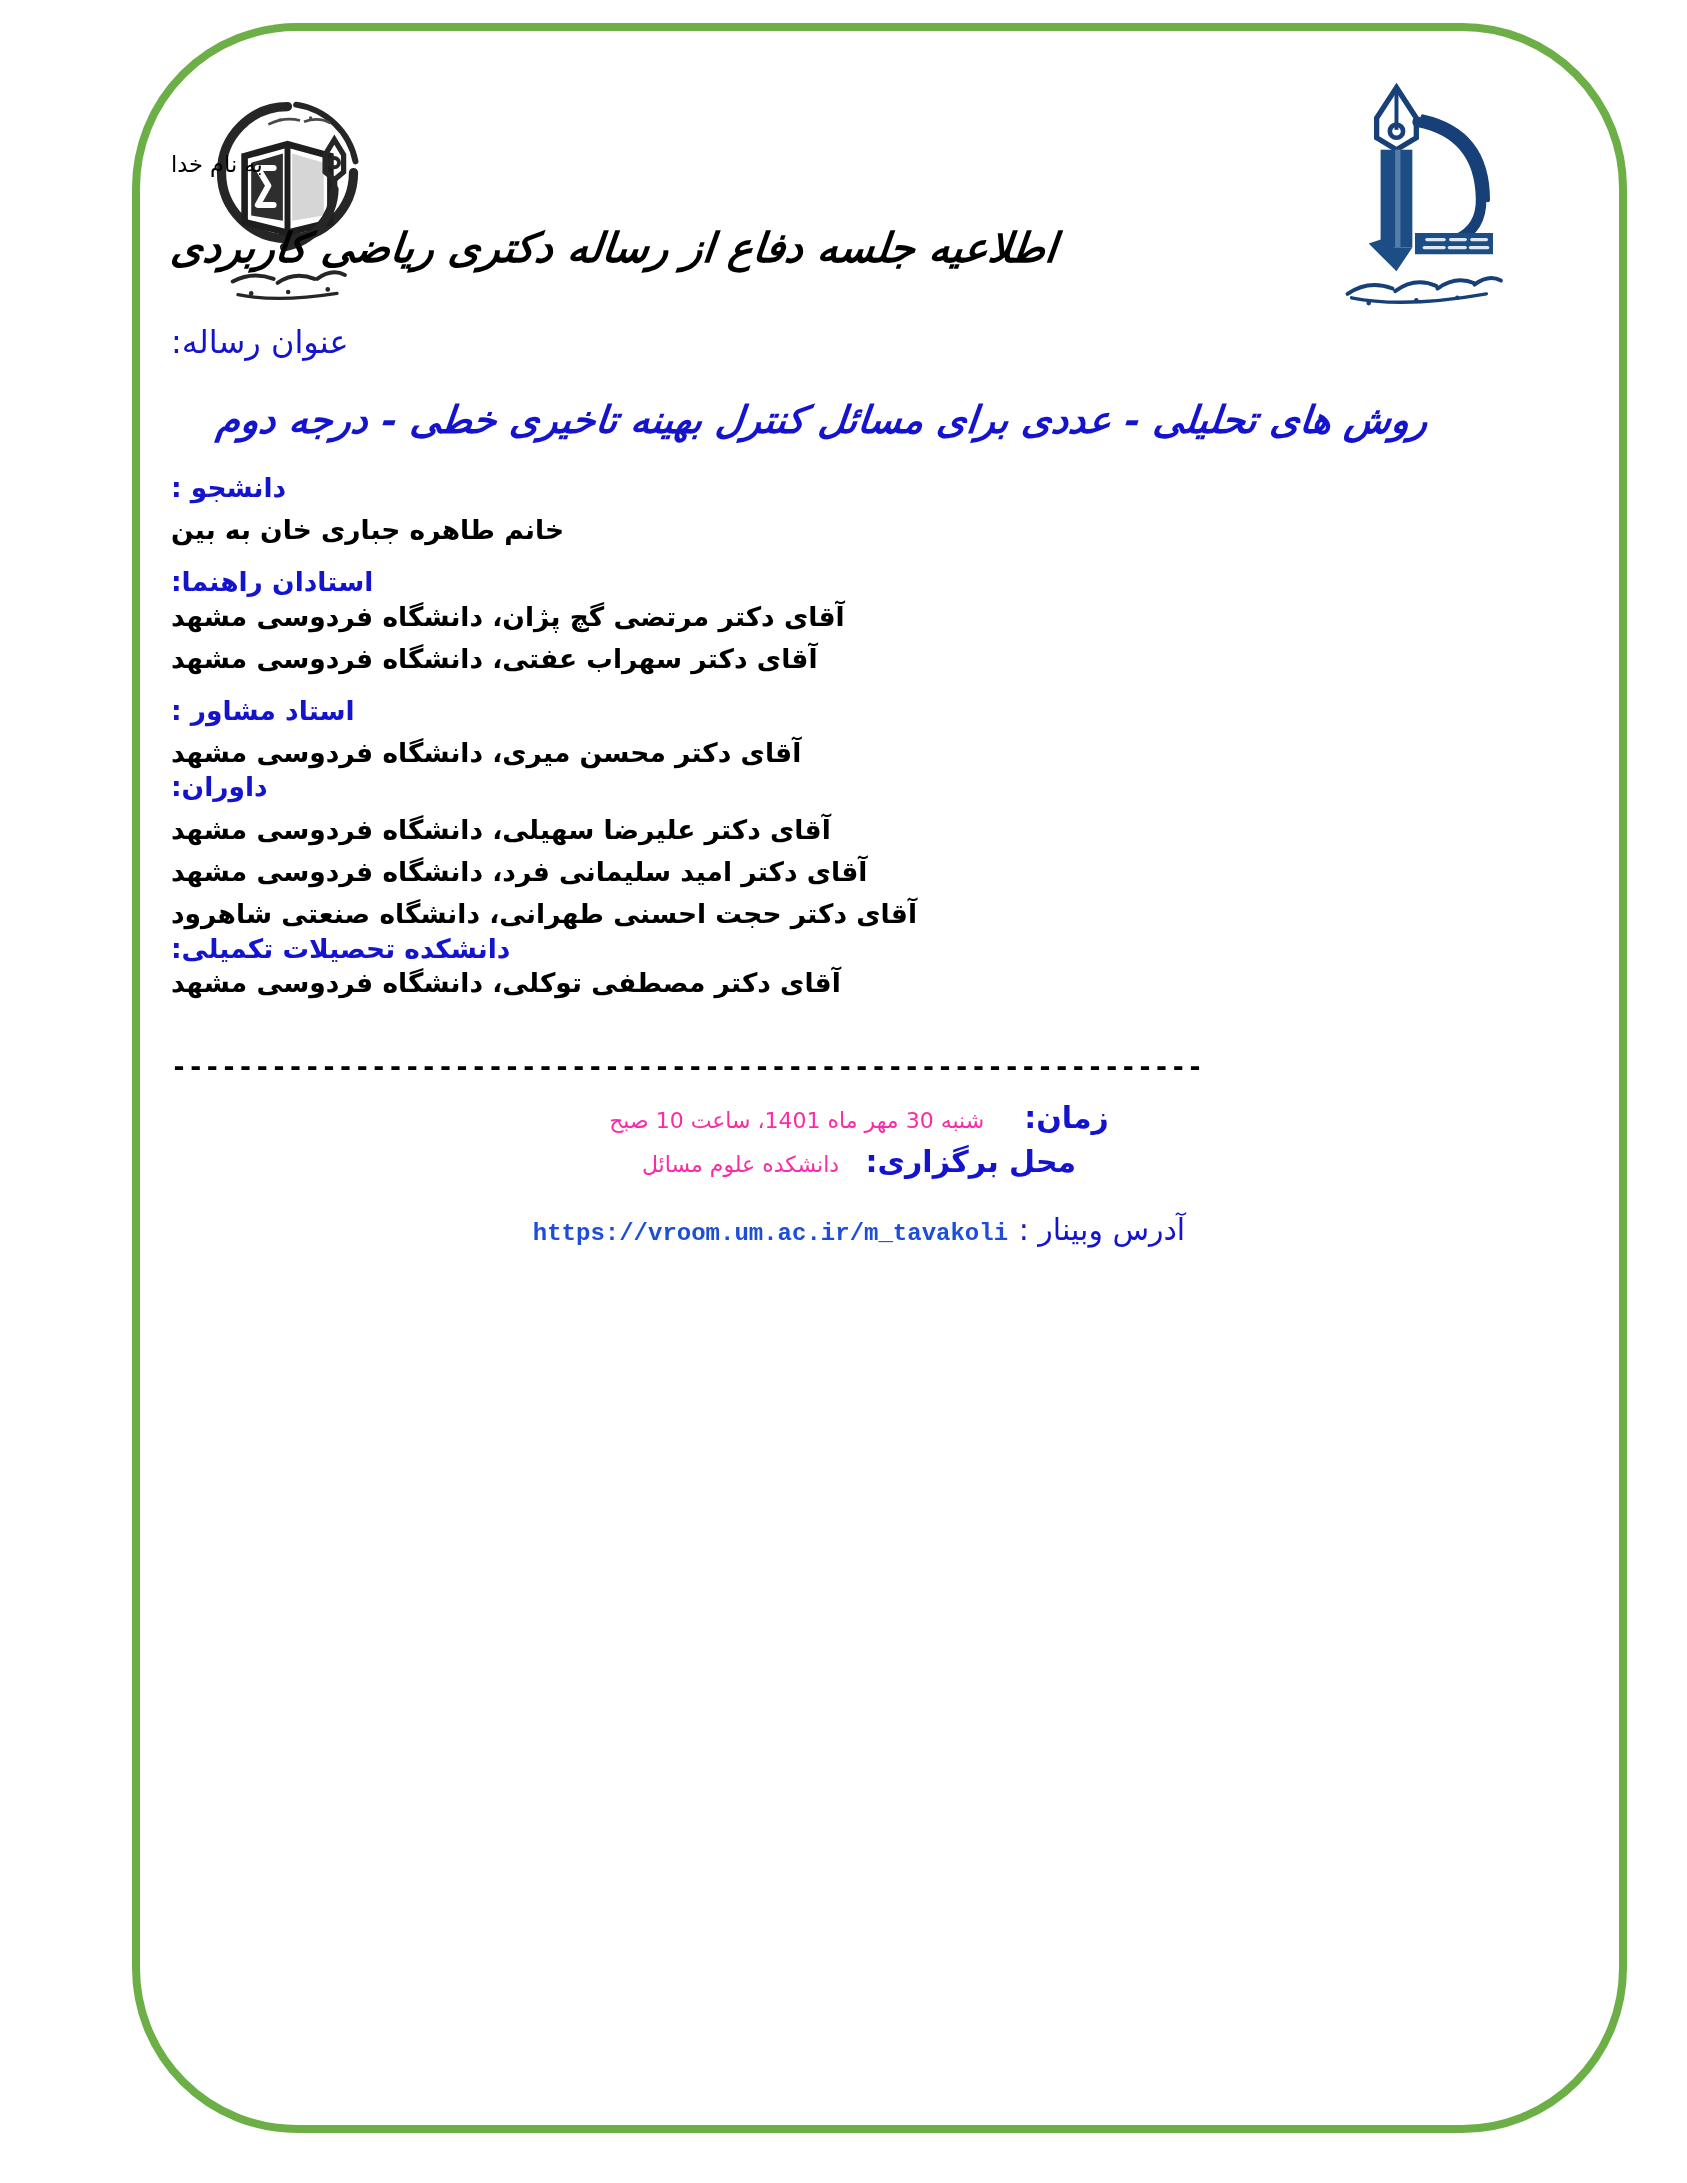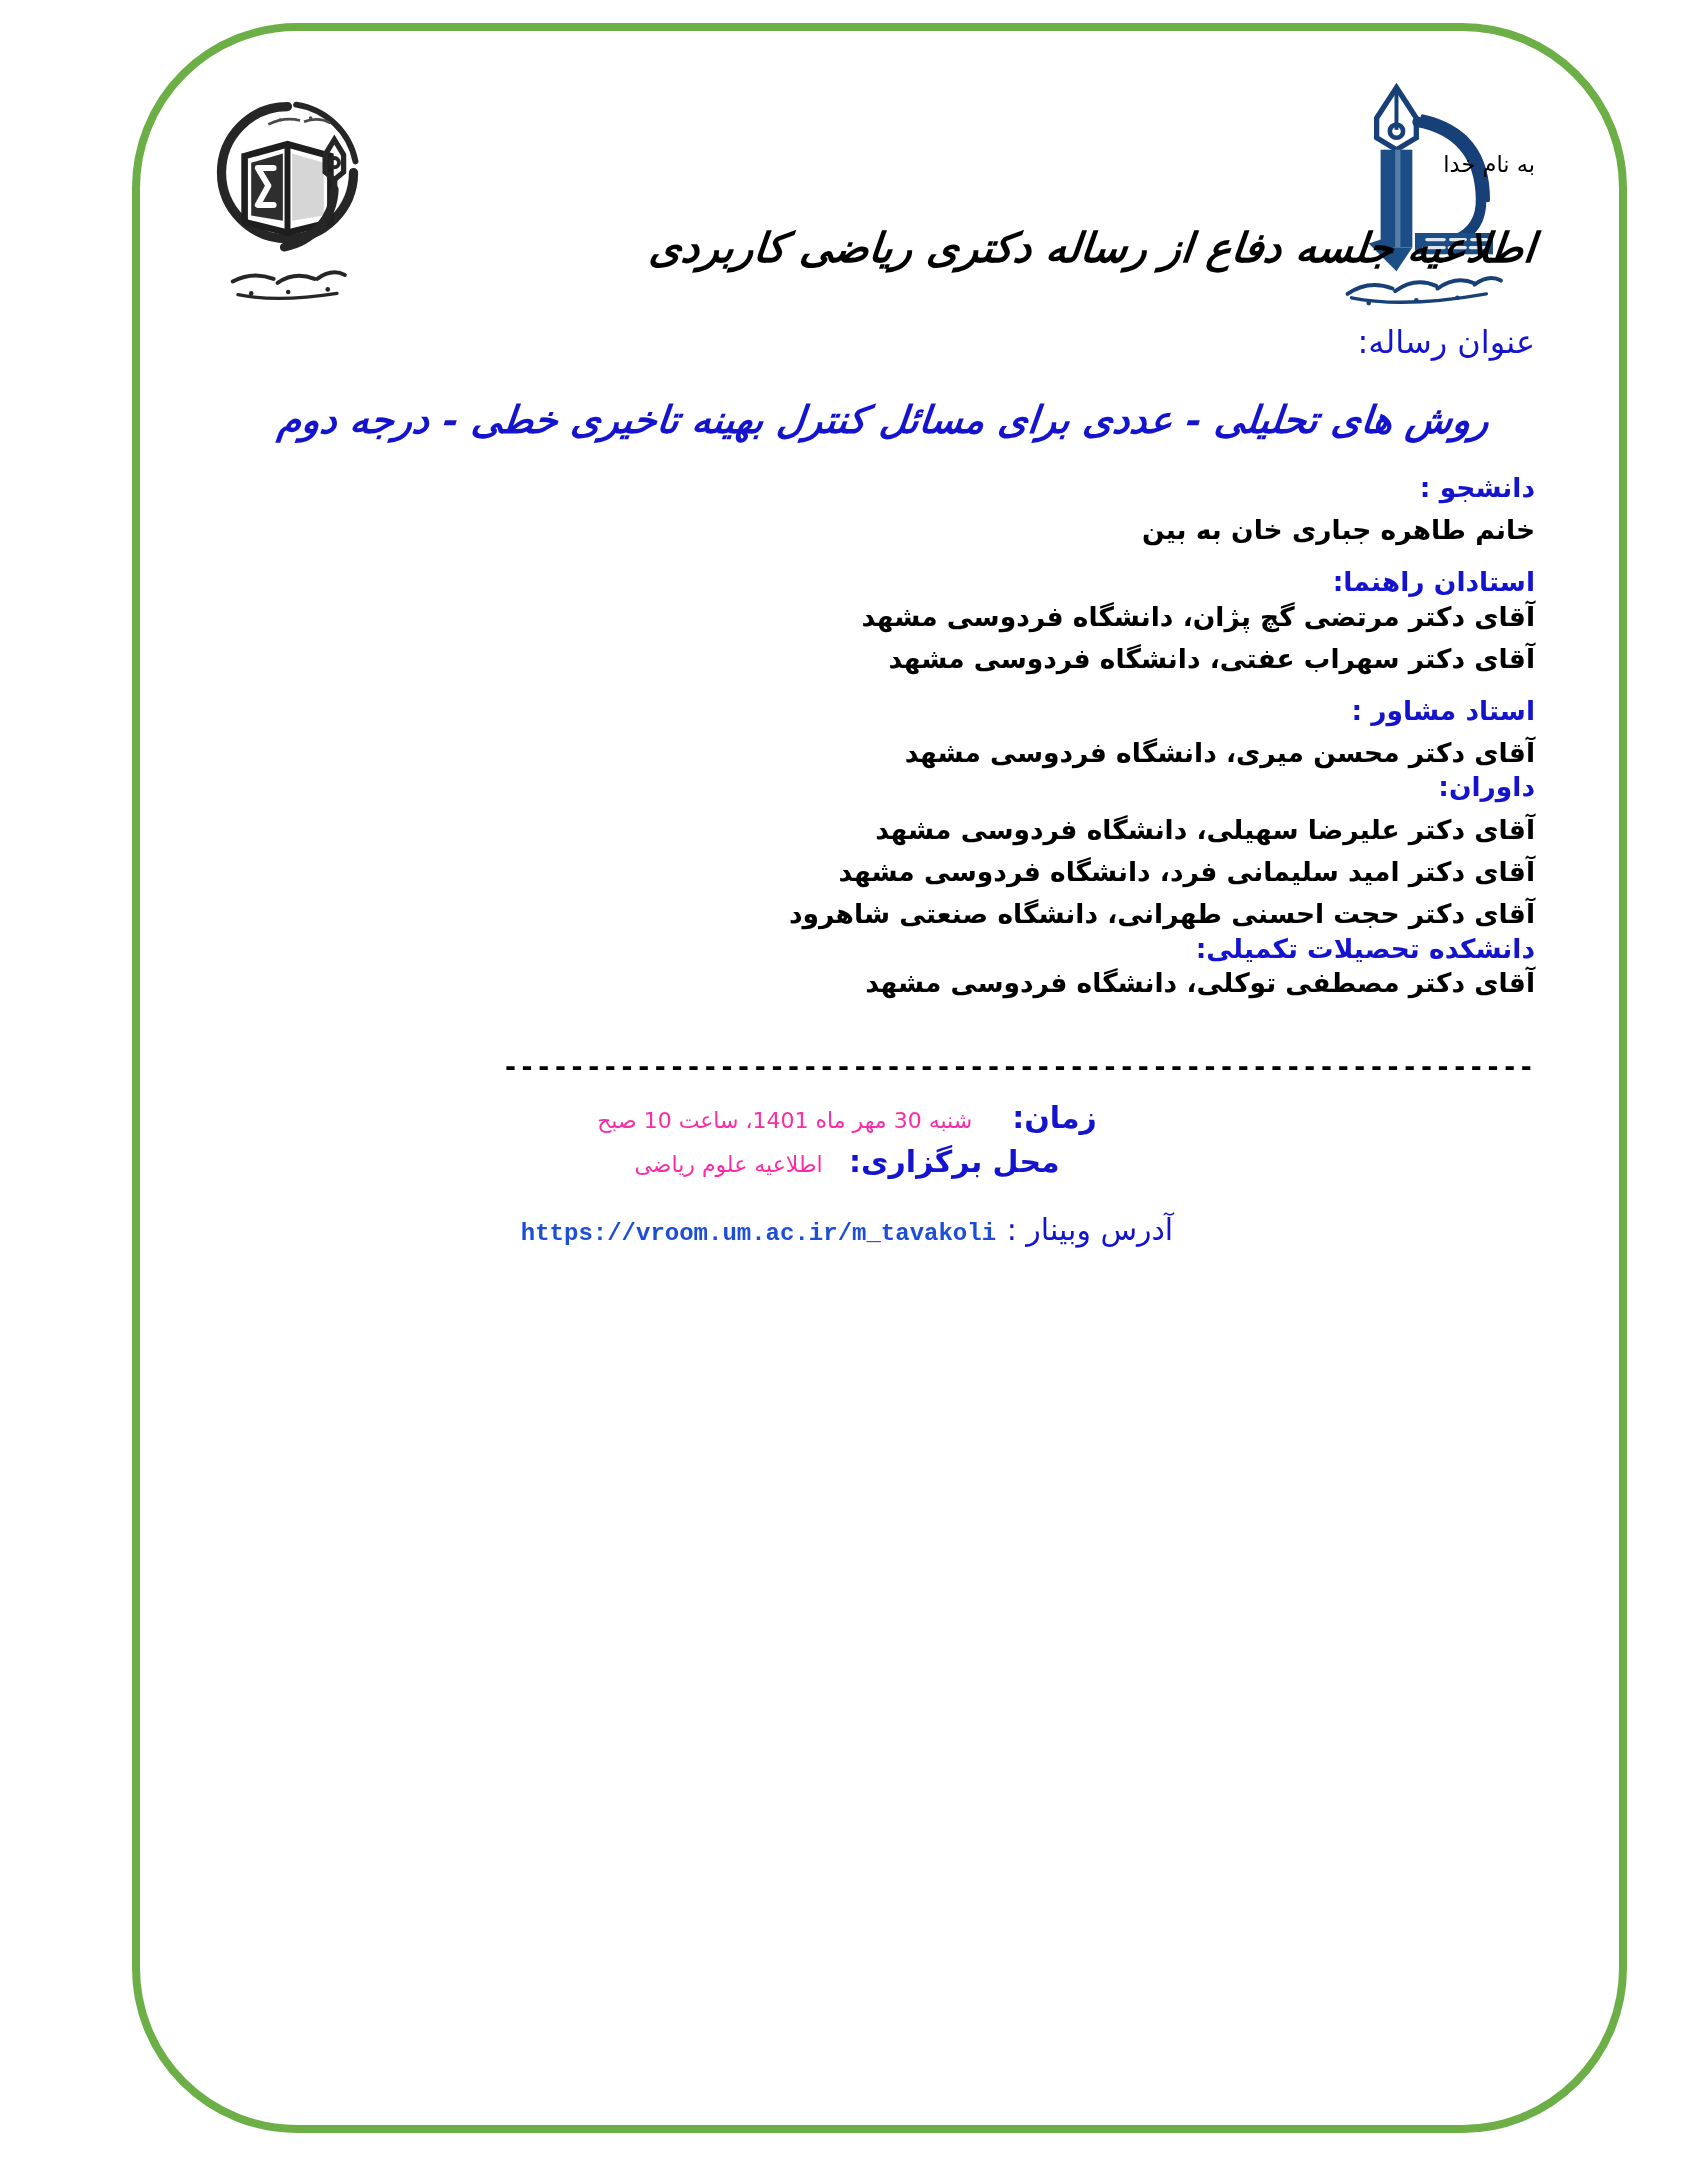--- a/index.html
+++ b/index.html
@@ -31,24 +31,24 @@
   
   .logo {
     position: absolute;
   }
   #logo-left  { left: 205px; top: 83px;  width: 165px; height: 232px; }
   #logo-right { left: 1317px; top: 73px; width: 192px; height: 238px; }
 
   
   #content {
     position: absolute;
-    left: 159px;
+    left: 171px;
     top: 0;
     width: 1376px;
-    text-align: right;
+    text-align: left;
     direction: rtl;
   }
 
   .bismillah {
     color: #000000;
     font-size: 22.5px;
     line-height: 1;
     margin-top: 153px;
     font-family: "DejaVu Sans", "Liberation Sans", sans-serif;
   }
@@ -299,21 +299,21 @@
 
   <div class="separator">--------------------------------------------------------------</div>
 
   <div class="info-row">
     <span class="info-label">زمان:</span>
     <span class="info-value">شنبه 30 مهر ماه 1401، ساعت 10 صبح</span>
   </div>
 
   <div class="info-row tight">
     <span class="info-label">محل برگزاری:</span>
-    <span class="info-value">اطلاعیه علوم ریاضی</span>
+    <span class="info-value">دانشکده علوم مسائل</span>
   </div>
 
   <div class="webinar-row">
     <span class="webinar-label">آدرس وبینار :</span>
     <span class="webinar-url">https://vroom.um.ac.ir/m_tavakoli</span>
   </div>
 
 </div>
 
 

